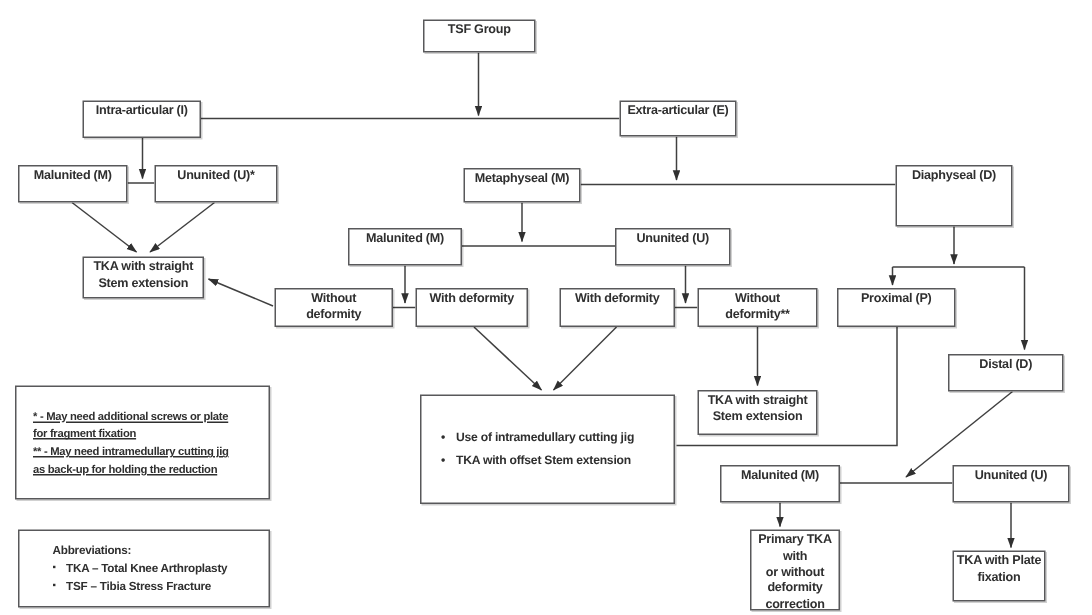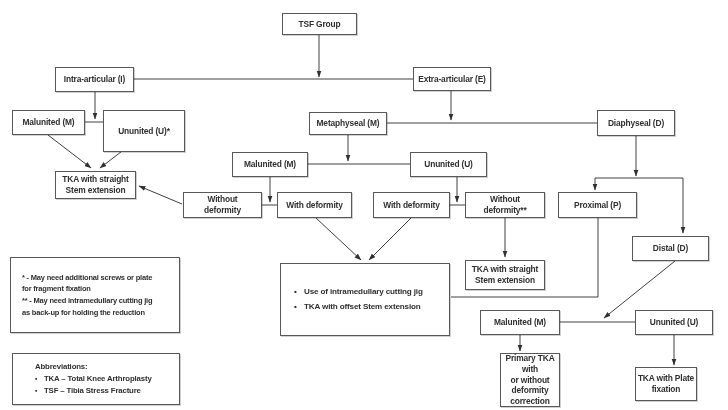--- a/index.html
+++ b/index.html
@@ -9,21 +9,21 @@
     background:#ffffff;
     font-family:"Liberation Sans",sans-serif;
     overflow:hidden;
   }
   #edge-layer{position:absolute;left:0;top:0;width:728px;height:410px;}
   #edge-layer polyline{fill:none;stroke:#404040;stroke-width:1;}
   .node{
     position:absolute;box-sizing:border-box;
     border:1px solid #58585a;background:#ffffff;
     box-shadow:1px 1px 0 rgba(0,0,0,0.18);
-    display:flex;align-items:center;justify-content:center;
+    display:flex;align-items:flex-start;justify-content:center;
     text-align:center;color:#2f2f2f;
     font-weight:bold;font-size:8.4px;line-height:1.28;
     letter-spacing:-0.15px;white-space:pre-line;
     z-index:2;
   }
   .node.list{justify-content:center;align-items:flex-start;flex-direction:column;
     text-align:left;padding-left:13px;white-space:normal;}
   .node.list ul{list-style:none;margin:0;padding:0;}
   .node.list li{display:flex;margin:5px 0;font-size:8.1px;}
   .node.list .bullet{width:10px;flex:0 0 10px;}
@@ -80,21 +80,21 @@
       <polyline points="595,178 683,178"></polyline>
       <polyline points="595,178 595,190" marker-end="url(#arw)"></polyline>
       <polyline points="683,178 683,233" marker-end="url(#arw)"></polyline>
       <polyline points="598,218 598,297 451,297"></polyline>
       <polyline points="675,261 604,318" marker-end="url(#arw)"></polyline>
       <polyline points="560,322 635,322"></polyline>
       <polyline points="520,335 520,351" marker-end="url(#arw)"></polyline>
       <polyline points="674,335 674,365" marker-end="url(#arw)"></polyline>
     </svg>
 
-  <div class="panel notes" style="left: 10px; top: 257px; width: 170px; height: 76px;">
+  <div class="panel notes" style="left: 10px; top: 257px; width: 170px; height: 76px; text-decoration: underline;">
     <div>* - May need additional screws or plate
 for fragment fixation
 ** - May need intramedullary cutting jig
 as back-up for holding the reduction</div>
   </div>
 
   <div class="panel abbr" style="left: 12px; top: 353px; width: 168px; height: 52px;">
     <div>Abbreviations:</div>
     <ul>
       <li>
@@ -105,27 +105,27 @@
         <span class="bullet">▪</span>
         <span>TSF – Tibia Stress Fracture</span>
       </li>
     </ul>
   </div>
 
 <div class="node" style="left: 282px; top: 13px; width: 75px; height: 22px;"><span>TSF Group</span></div>
     <div class="node" style="left: 55px; top: 67px; width: 79px; height: 25px;"><span>Intra-articular (I)</span></div>
     <div class="node" style="left: 413px; top: 67px; width: 78px; height: 24px;"><span>Extra-articular (E)</span></div>
     <div class="node" style="left: 12px; top: 110px; width: 73px; height: 25px;"><span>Malunited (M)</span></div>
-    <div class="node" style="left: 103px; top: 110px; width: 82px; height: 42px;"><span>Ununited (U)*</span></div>
+    <div class="node" style="left: 103px; top: 110px; width: 82px; height: 25px;"><span>Ununited (U)*</span></div>
     <div class="node" style="left: 55px; top: 171px; width: 81px; height: 28px;"><span>TKA with straight
 Stem extension</span></div>
     <div class="node" style="left: 309px; top: 112px; width: 78px; height: 23px;"><span>Metaphyseal (M)</span></div>
     <div class="node" style="left: 232px; top: 152px; width: 76px; height: 25px;"><span>Malunited (M)</span></div>
     <div class="node" style="left: 410px; top: 152px; width: 77px; height: 25px;"><span>Ununited (U)</span></div>
-    <div class="node" style="left: 597px; top: 110px; width: 78px; height: 26px;"><span>Diaphyseal (D)</span></div>
+    <div class="node" style="left: 597px; top: 110px; width: 78px; height: 41px;"><span>Diaphyseal (D)</span></div>
     <div class="node" style="left: 183px; top: 192px; width: 79px; height: 26px;"><span>Without
 deformity</span></div>
     <div class="node" style="left: 277px; top: 192px; width: 75px; height: 26px;"><span>With deformity</span></div>
     <div class="node" style="left: 373px; top: 192px; width: 77px; height: 26px;"><span>With deformity</span></div>
     <div class="node" style="left: 465px; top: 192px; width: 80px; height: 26px;"><span>Without
 deformity**</span></div>
     <div class="node" style="left: 558px; top: 192px; width: 79px; height: 26px;"><span>Proximal (P)</span></div>
     <div class="node" style="left: 632px; top: 236px; width: 77px; height: 25px;"><span>Distal (D)</span></div>
     <div class="node" style="left: 465px; top: 260px; width: 80px; height: 30px;"><span>TKA with straight
 Stem extension</span></div>

